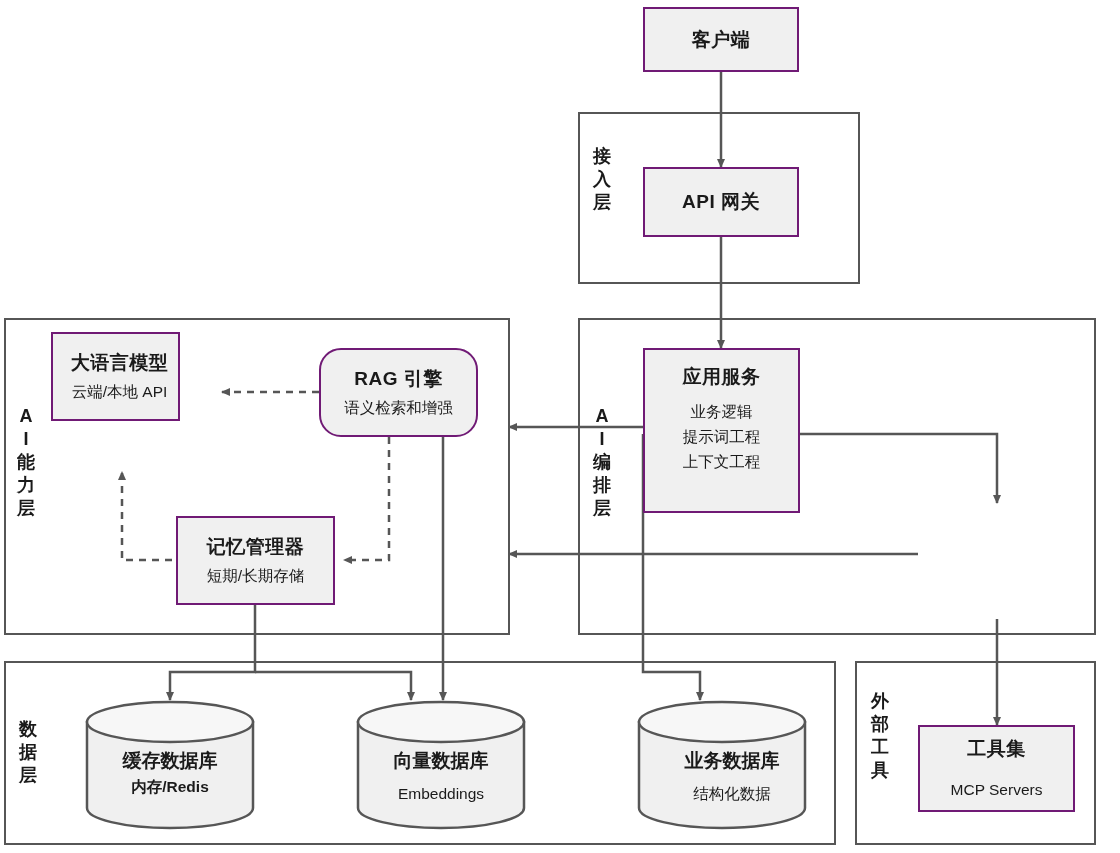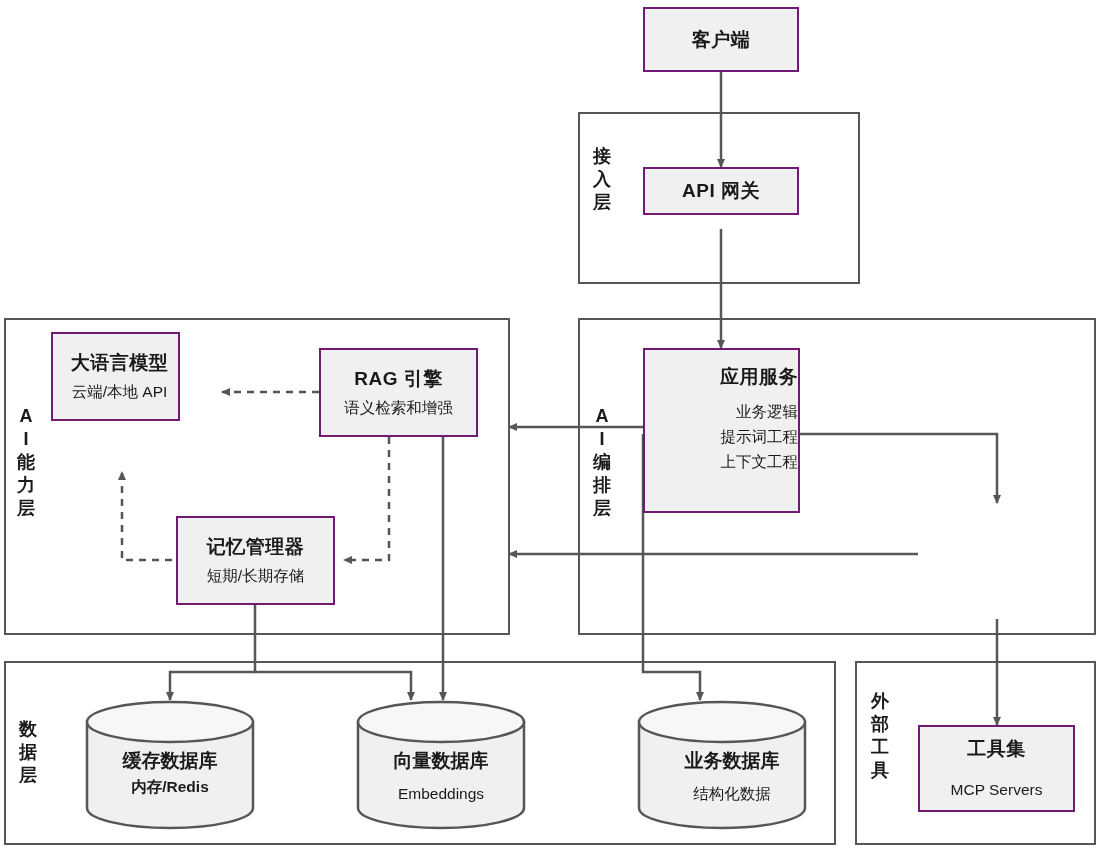--- a/index.html
+++ b/index.html
@@ -168,38 +168,38 @@
       <div>外</div>
       <div>部</div>
       <div>工</div>
       <div>具</div>
     </div>
 
   <div class="node" style="left:643px; top:7px; width:156px; height:65px;">
     <div class="title">客户端</div>
   </div>
 
-  <div class="node" style="left:643px; top:167px; width:156px; height:48px;">
+  <div class="node" style="left:643px; top:167px; width:156px; height:70px;">
     <div class="title">API 网关</div>
   </div>
 
-  <div class="node" style="left:643px; top:348px; width:157px; height:165px; justify-content:flex-start; padding-top:14px; gap:2px;align-items:flex-end;">
+  <div class="node" style="left:643px; top:348px; width:157px; height:165px; justify-content:flex-start; padding-top:14px; gap:2px;">
     <div class="title" style="margin-bottom:8px;">应用服务</div>
     <div class="sub">业务逻辑</div>
     <div class="sub">提示词工程</div>
     <div class="sub">上下文工程</div>
   </div>
 
 
   <div class="node" style="left:51px; top:332px; width:129px; height:89px;padding-left:8px;">
     <div class="title">大语言模型</div>
     <div class="sub" style="margin-top:5px;">云端/本地 API</div>
   </div>
 
-  <div class="node" style="left:319px; top:348px; width:159px; height:89px;">
+  <div class="node" style="left:319px; top:348px; width:159px; height:89px;border-radius:22px;">
     <div class="title">RAG 引擎</div>
     <div class="sub" style="margin-top:5px;">语义检索和增强</div>
   </div>
 
   <div class="node" style="left:176px; top:516px; width:159px; height:89px;">
     <div class="title">记忆管理器</div>
     <div class="sub" style="margin-top:5px;">短期/长期存储</div>
   </div>
 
   <div class="node" style="left:918px; top:725px; width:157px; height:87px;gap:12px;">

